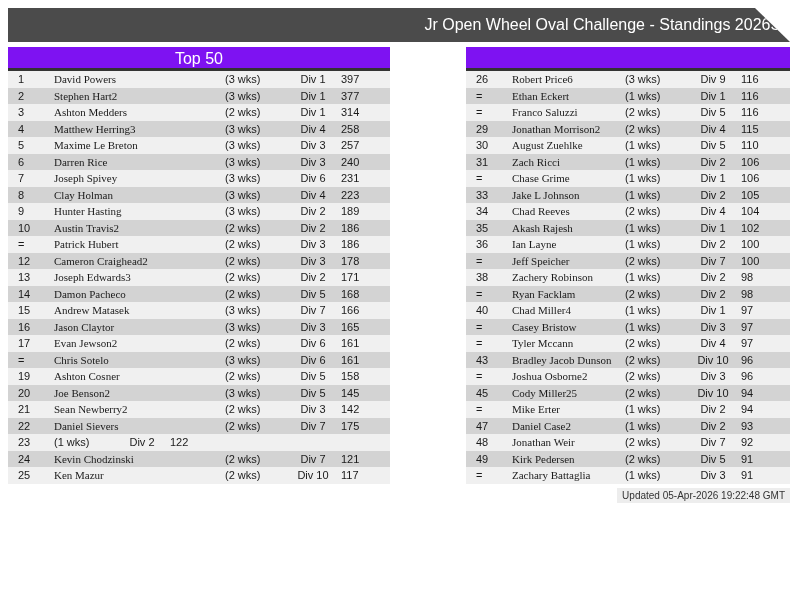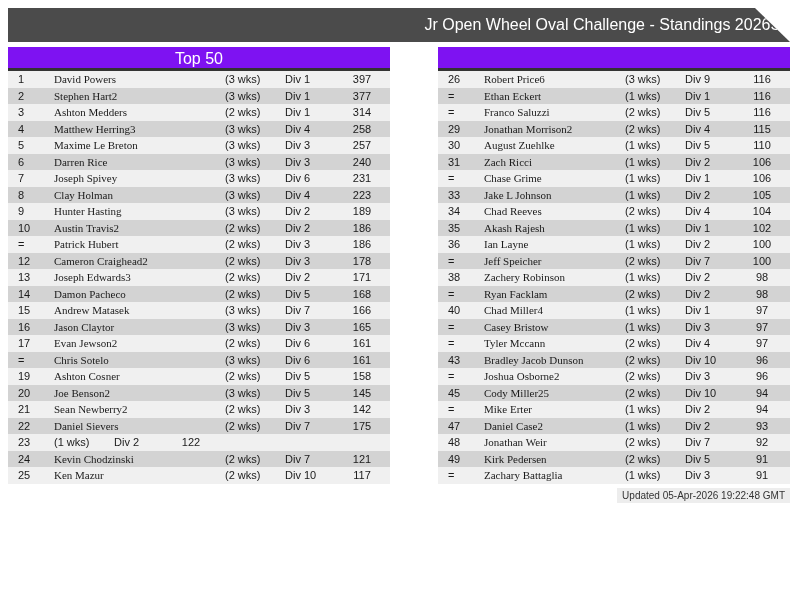--- a/index.html
+++ b/index.html
@@ -27,21 +27,21 @@
 
   
   .tables {
     position: absolute; left: 8px; top: 47px;
     width: 782px;
     display: flex;
     justify-content: space-between;
     gap: 15px;
   }
   .standings-table.left  { width: 382px; }
-  .standings-table.right { width: 352px; }
+  .standings-table.right { width: 324px; }
 
   .table-header {
     height: 24px;
     background: var(--accent, #7e12f2);
     border-bottom: 3px solid var(--header-border, #333333);
     color: #ffffff;
     text-align: center;
     font-size: 16px; line-height: 23px;
   }
 
@@ -52,22 +52,22 @@
     font-size: 11px;
     padding-right: 7px;
     white-space: nowrap;
   }
   .row.odd  { background: var(--row-odd,  #f0f0f0); }
   .row.even { background: var(--row-even, #d3d3d3); }
 
   .c-rank { width: 46px; padding-left: 10px; text-align: left; flex: none; }
   .c-name { flex: 1; overflow: hidden; text-align: left; font-family: Liberation Serif, serif; }
   .c-wks  { width: 60px; text-align: left; flex: none; }
-  .c-div  { width: 56px; text-align: left; flex: none; }
-  .c-pts  { width: 42px; text-align: center; flex: none; }
+  .c-div  { width: 56px; text-align: center; flex: none; }
+  .c-pts  { width: 42px; text-align: left; flex: none; }
 
   .footer {
     position: absolute; top: 488px; right: 10px;
     background: var(--footer-bg, #ededed);
     color: #333333;
     font-size: 10px;
     padding: 2px 5px;
     white-space: nowrap;
   }
 </style>

